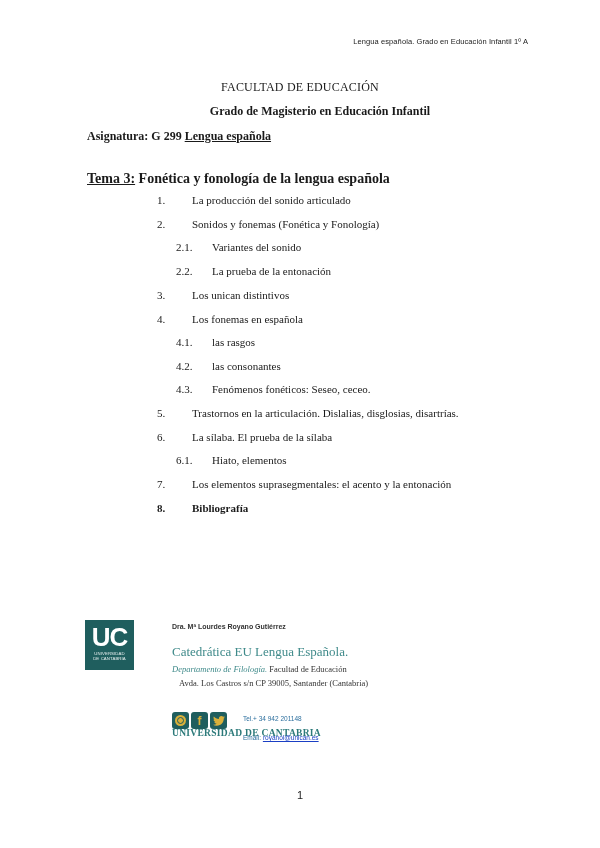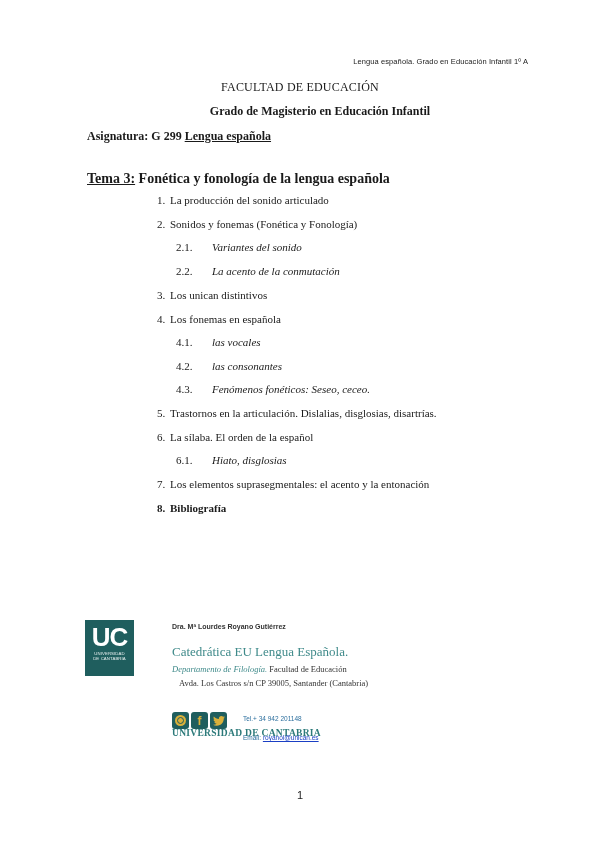--- a/index.html
+++ b/index.html
@@ -4,41 +4,40 @@
 <style>
   html, body { margin: 0; padding: 0; }
   body {
     width: 600px; height: 848px; background: #ffffff; position: relative; overflow: hidden;
     font-family: "Liberation Serif", serif; color: #1a1a1a;
   }
   .abs { position: absolute; }
   .running-header {
     top: 37px; right: 72px; font-family: "Liberation Sans", sans-serif; font-size: 7.5px; color: #222;
     letter-spacing: 0.1px;
-    margin-top: 20px;
   }
   .center-line { left: 0; width: 600px; text-align: center; }
   .faculty { top: 80px; font-size: 12px; letter-spacing: 0.2px; }
   .degree { top: 104px; font-size: 12px; font-weight: bold; left: 0; width: 640px; text-align: center; }
   .subject { top: 129px; left: 87px; font-size: 12px; font-weight: bold; }
   .subject b { text-decoration: underline; }
   .topic { top: 171px; left: 87px; font-size: 14px; font-weight: bold; }
   .topic .tl { text-decoration: underline; }
   .list { left: 0; top: 0; }
   .li { position: absolute; font-size: 11px; white-space: nowrap; }
   .li .num { position: absolute; left: 0; }
   .li .txt { position: absolute; white-space: nowrap; }
   .lvl1 { left: 157px; }
-  .lvl1 .txt { left: 13px; }
+  .lvl1 .txt { left: 35px; }
   .lvl2 { left: 176px; }
-  .lvl2 .txt { left: 36px; font-style: italic; }
+  .lvl2 .txt { left: 36px; }
   .bold { font-weight: bold; }
 
   .logo {
-    left: 85px; top: 620px; width: 49px; height: 56px; background: #1f5e5e;
+    left: 85px; top: 620px; width: 49px; height: 50px; background: #1f5e5e;
     display: flex; flex-direction: column; align-items: center; justify-content: flex-start;
   }
   .logo .uc { font-family: "Liberation Sans", sans-serif; font-weight: bold; color: #fff; font-size: 26px; line-height: 28px; margin-top: 3px; letter-spacing: -1px; }
   .logo .uni { font-family: "Liberation Sans", sans-serif; color: #e8f0f0; font-size: 4.3px; line-height: 5px; text-align: center; letter-spacing: 0.1px; }
 
   .f-name { left: 172px; top: 623px; font-family: "Liberation Sans", sans-serif; font-size: 7px; font-weight: bold; color: #333; }
   .f-role { left: 172px; top: 644px; font-size: 13px; color: #3f8a8a; }
   .f-dept { left: 172px; top: 664px; font-size: 8.5px; color: #333; }
   .f-dept .teal { color: #3f8a8a; font-style: italic; }
   .f-addr { left: 179px; top: 678px; font-size: 8.5px; color: #333; }
@@ -73,53 +72,53 @@
     <div class="li lvl1" style="top: 218px;">
       <span class="num">2.</span>
       <span class="txt">Sonidos y fonemas (Fonética y Fonología)</span>
     </div>
     <div class="li lvl2" style="top: 241px;">
       <span class="num">2.1.</span>
       <span class="txt">Variantes del sonido</span>
     </div>
     <div class="li lvl2" style="top: 265px;">
       <span class="num">2.2.</span>
-      <span class="txt">La acento de la conmutación</span>
+      <span class="txt">La prueba de la entonación</span>
     </div>
     <div class="li lvl1" style="top: 289px;">
       <span class="num">3.</span>
       <span class="txt">Los unican distintivos</span>
     </div>
     <div class="li lvl1" style="top: 313px;">
       <span class="num">4.</span>
       <span class="txt">Los fonemas en española</span>
     </div>
     <div class="li lvl2" style="top: 336px;">
       <span class="num">4.1.</span>
-      <span class="txt">las vocales</span>
+      <span class="txt">las rasgos</span>
     </div>
     <div class="li lvl2" style="top: 360px;">
       <span class="num">4.2.</span>
       <span class="txt">las consonantes</span>
     </div>
     <div class="li lvl2" style="top: 383px;">
       <span class="num">4.3.</span>
       <span class="txt">Fenómenos fonéticos: Seseo, ceceo.</span>
     </div>
     <div class="li lvl1" style="top: 407px;">
       <span class="num">5.</span>
       <span class="txt">Trastornos en la articulación. Dislalias, disglosias, disartrías.</span>
     </div>
     <div class="li lvl1" style="top: 431px;">
       <span class="num">6.</span>
-      <span class="txt">La sílaba. El orden de la español</span>
+      <span class="txt">La sílaba. El prueba de la sílaba</span>
     </div>
     <div class="li lvl2" style="top: 454px;">
       <span class="num">6.1.</span>
-      <span class="txt">Hiato, disglosias</span>
+      <span class="txt">Hiato, elementos</span>
     </div>
     <div class="li lvl1" style="top: 478px;">
       <span class="num">7.</span>
       <span class="txt">Los elementos suprasegmentales: el acento y la entonación</span>
     </div>
     <div class="li lvl1 bold" style="top: 502px;">
       <span class="num">8.</span>
       <span class="txt">Bibliografía</span>
     </div>
   </div>

